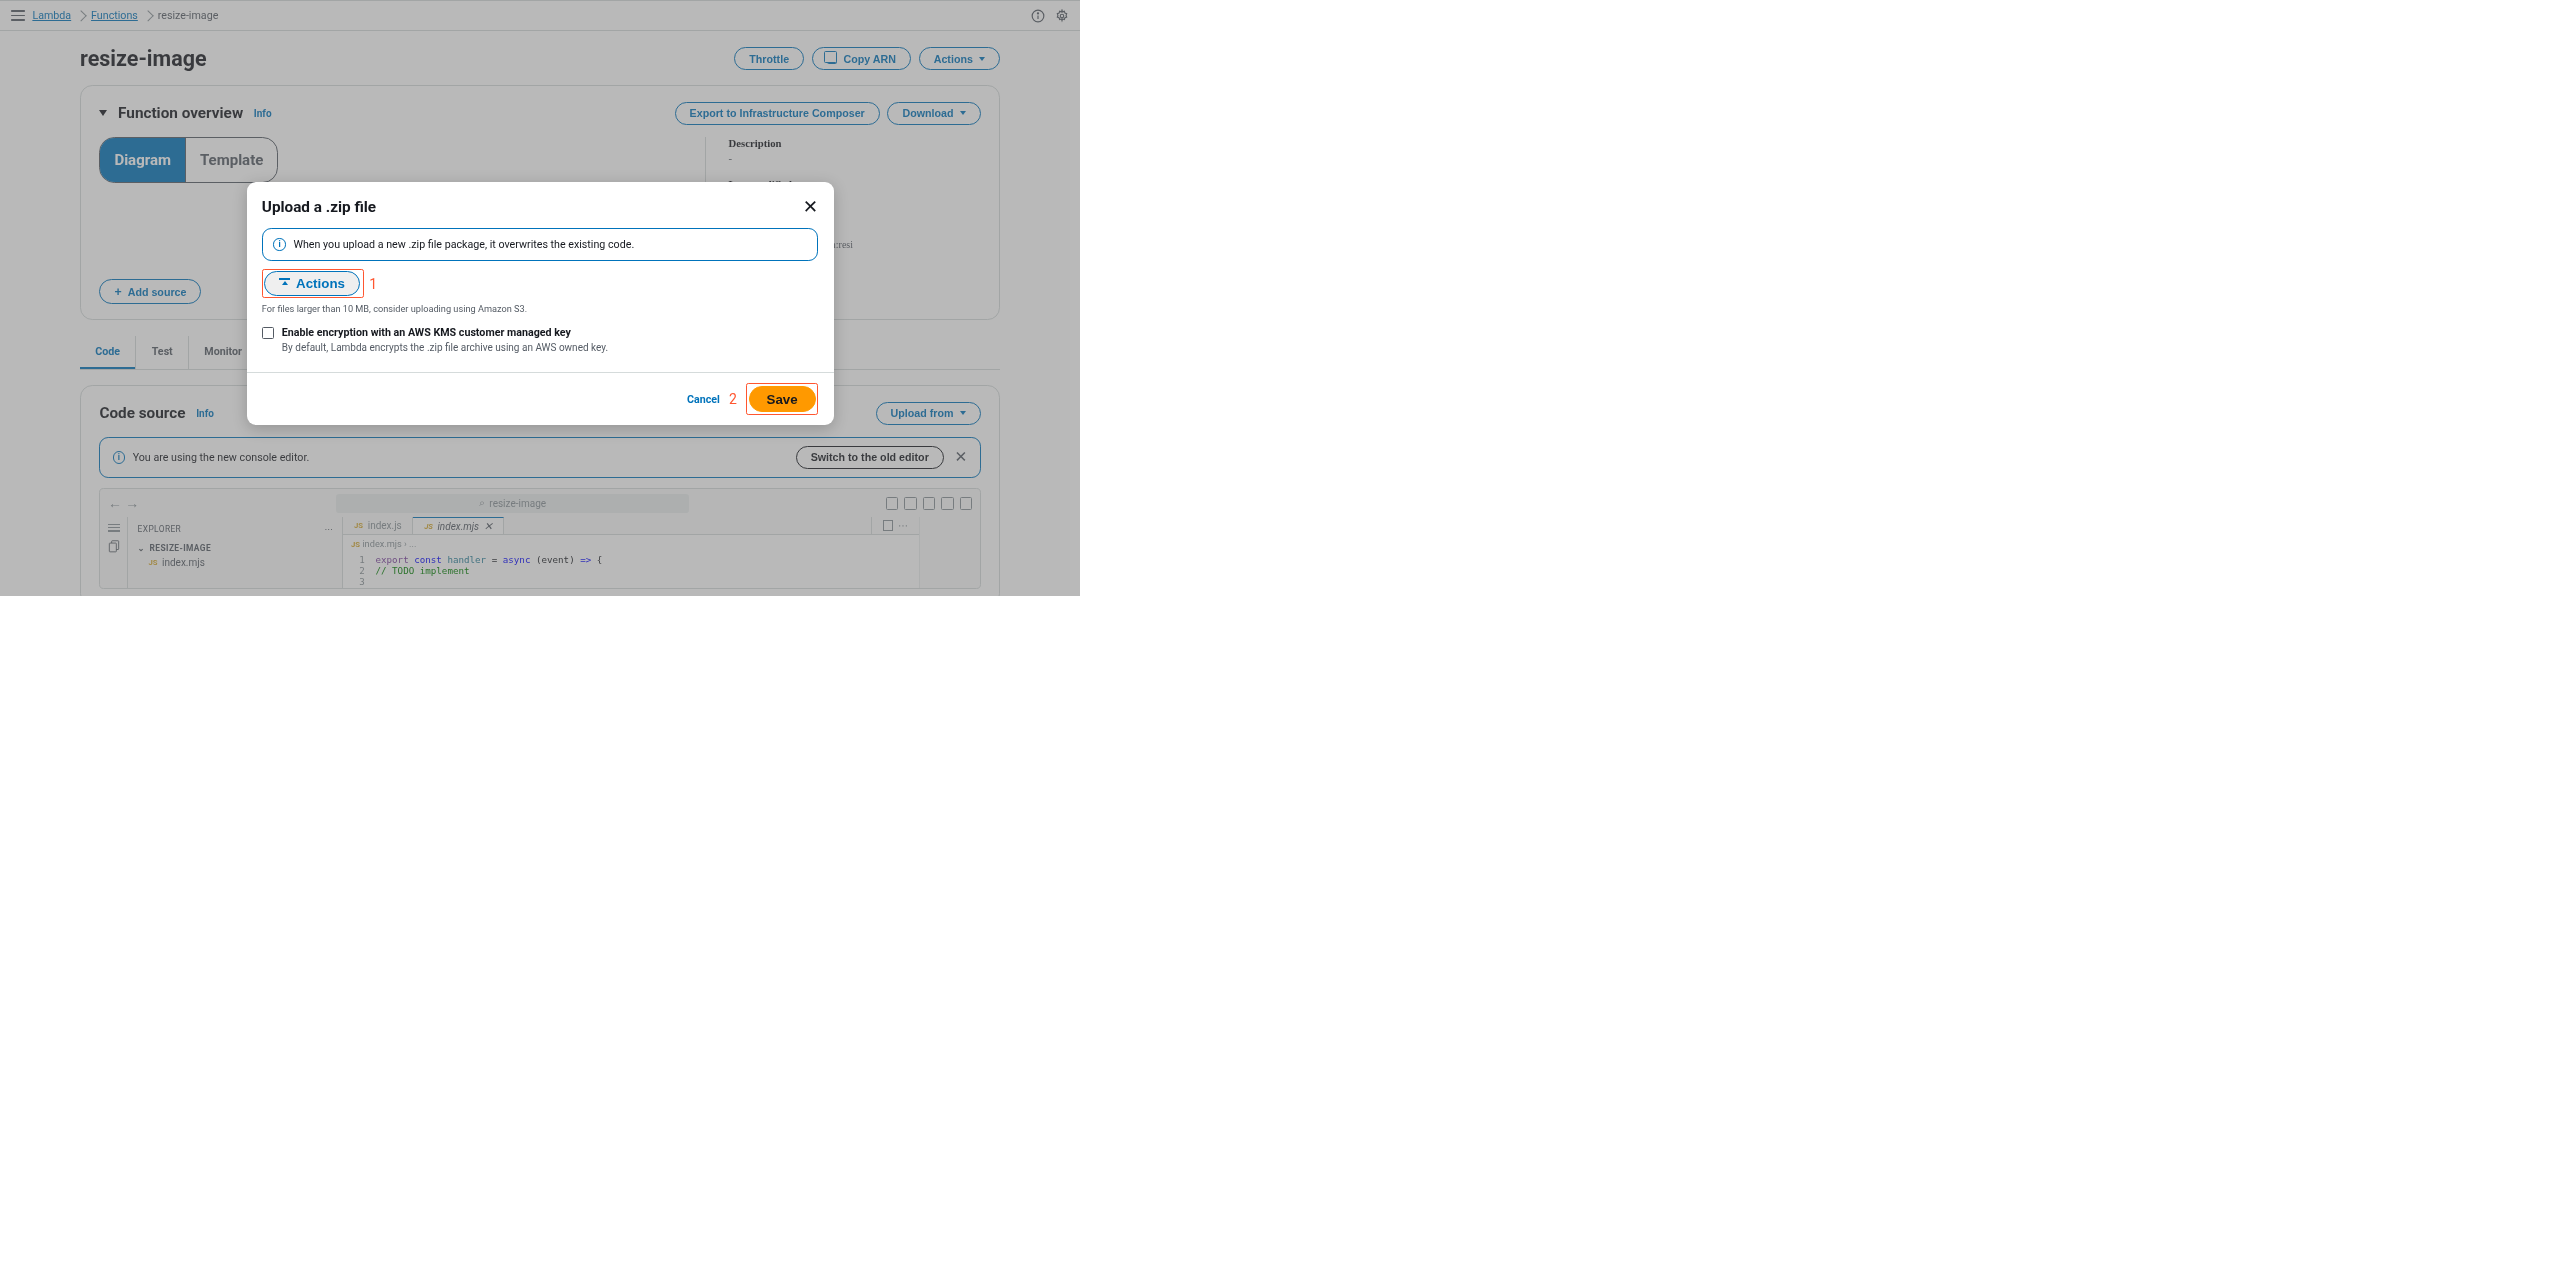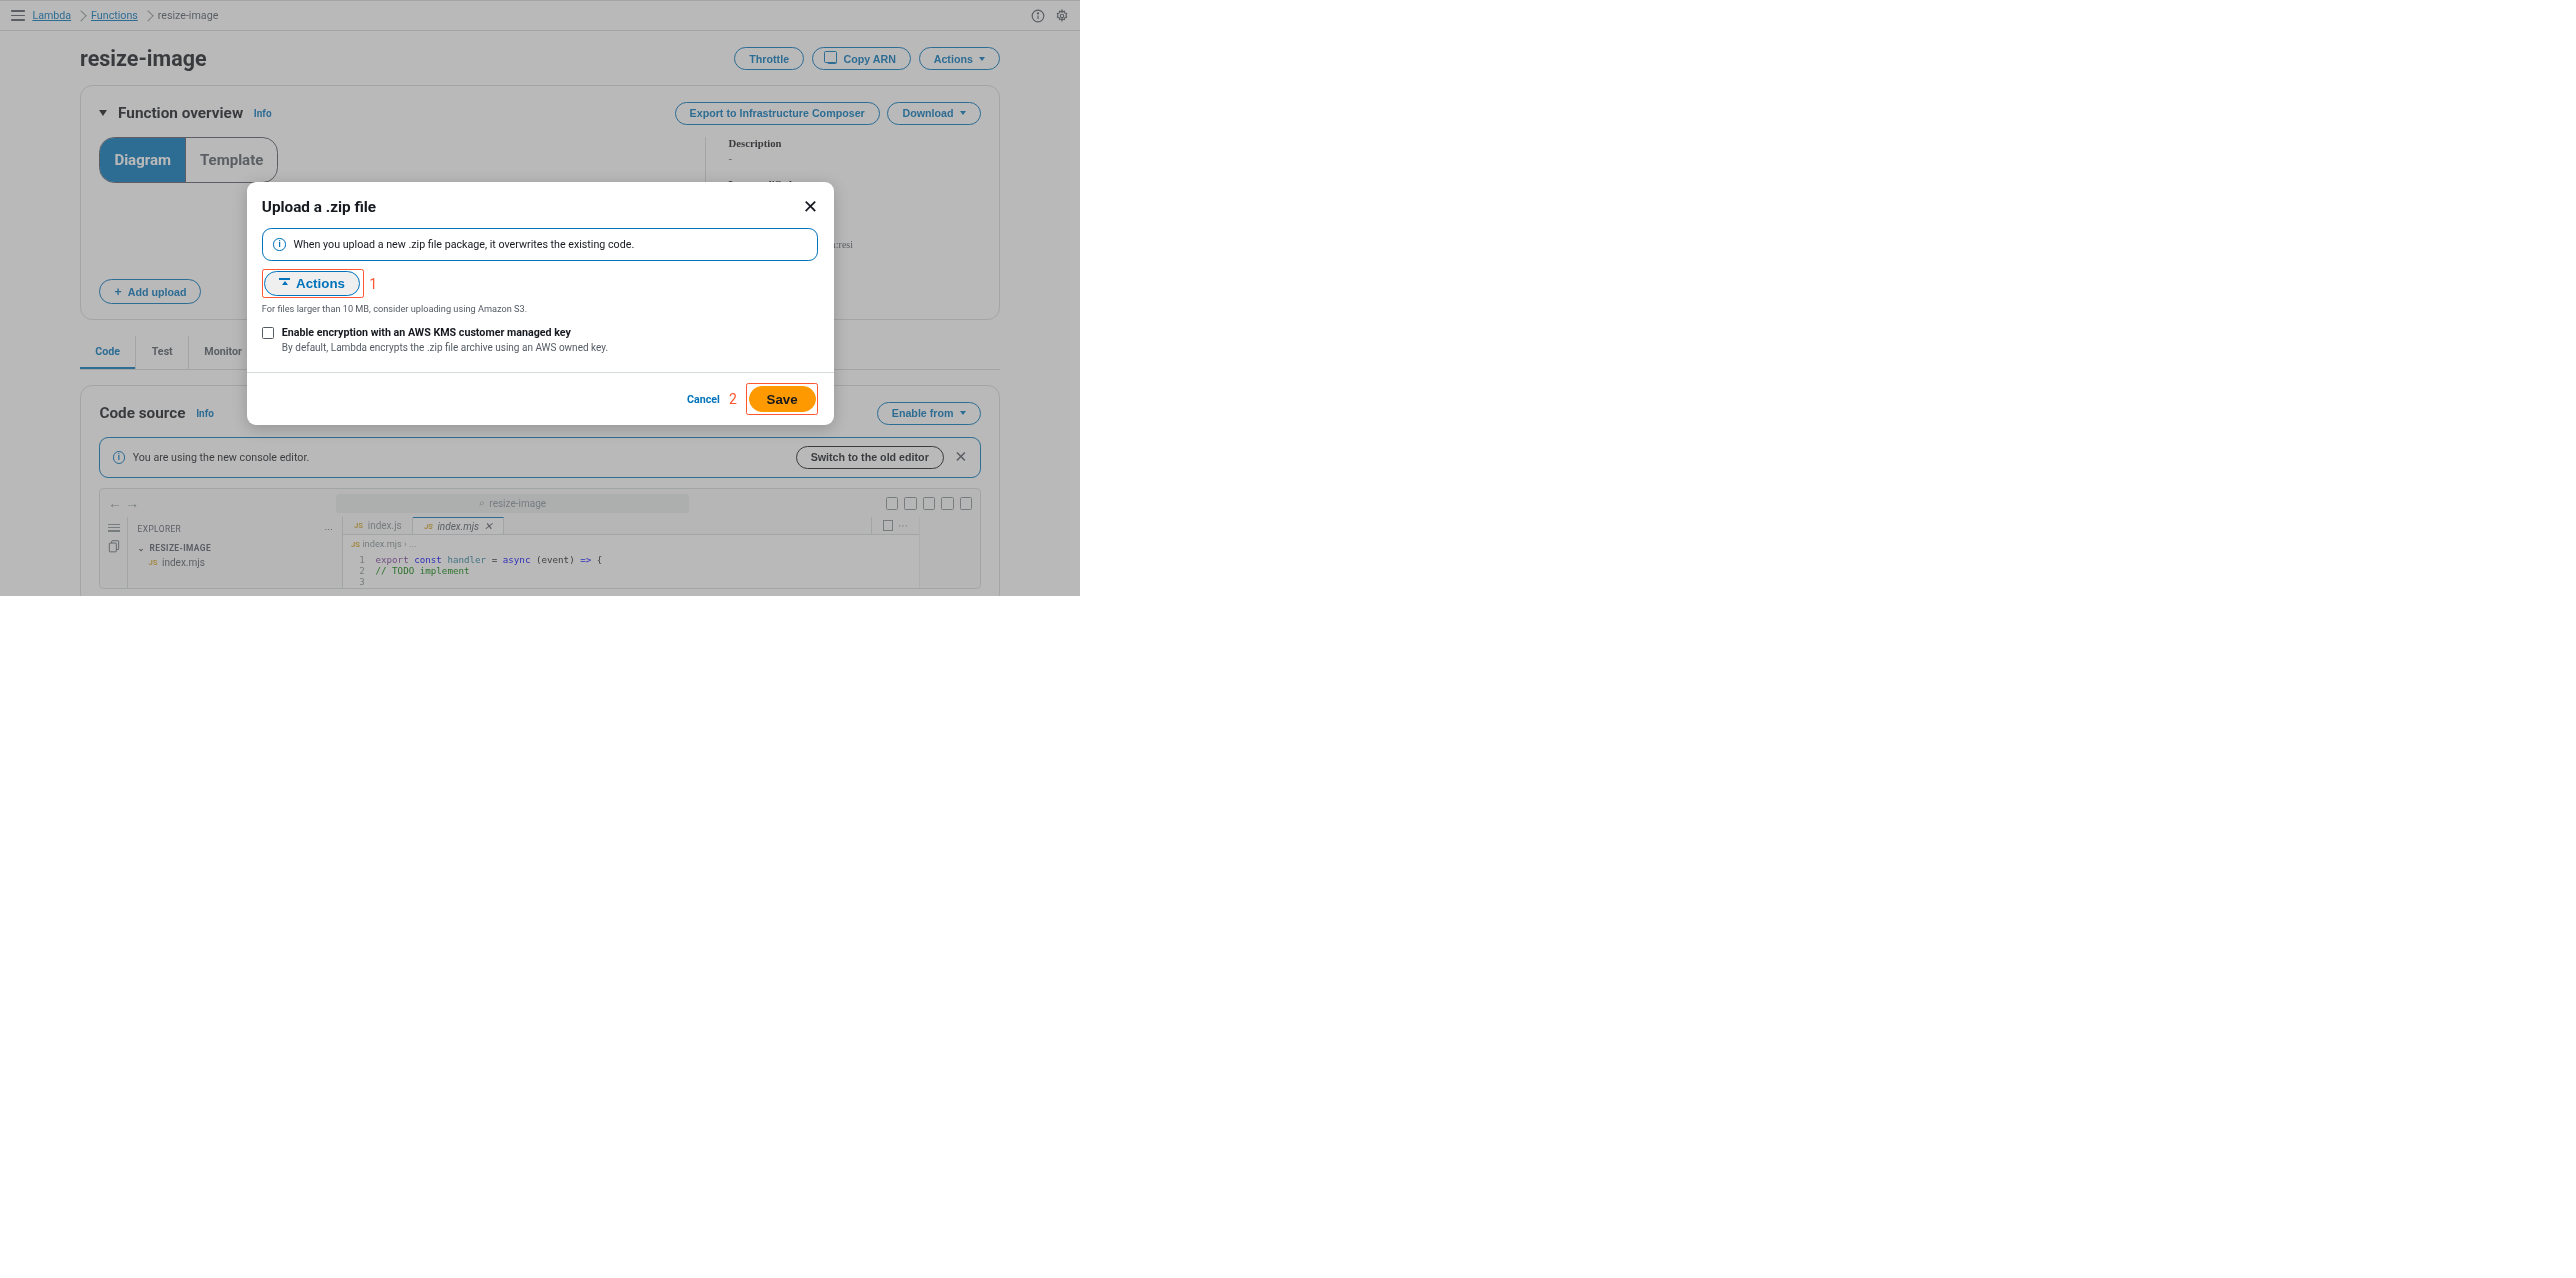--- a/index.html
+++ b/index.html
@@ -205,21 +205,21 @@
             <div class="func-box">
               <div class="func-box-head">
                 <div class="lambda-icon">λ</div>
                 <div class="func-name">resize-image</div>
               </div>
             </div>
           </div>
           <div class="add-trigger-row">
             <button class="btn primary">
                 <span class="plus-icon">+</span>
-                <span>Add upload</span>
+                <span>Add source</span>
               </button>
           </div>
         </div>
 
         <div class="meta-col">
           <div class="meta-label">Description</div>
           <div class="meta-val">-</div>
           <div class="meta-label">Last modified</div>
           <div style="height:46px"></div>
           <div class="arn-row">
@@ -235,21 +235,21 @@
       <div class="tab">Monitor</div>
     </div>
 
     <div class="card">
       <div class="card-head">
         <div class="card-title-row">
           <span class="card-title">Code source</span>
           <span class="info-link">Info</span>
         </div>
         <button class="btn primary">
-            <span>Enable from</span>
+            <span>Upload from</span>
             <span class="caret-down"></span>
           </button>
       </div>
 
       <div class="alert-bar">
         <div class="alert-left">
           <span class="info-circle">i</span>
           <span>You are using the new console editor.</span>
         </div>
         <div class="alert-right">

